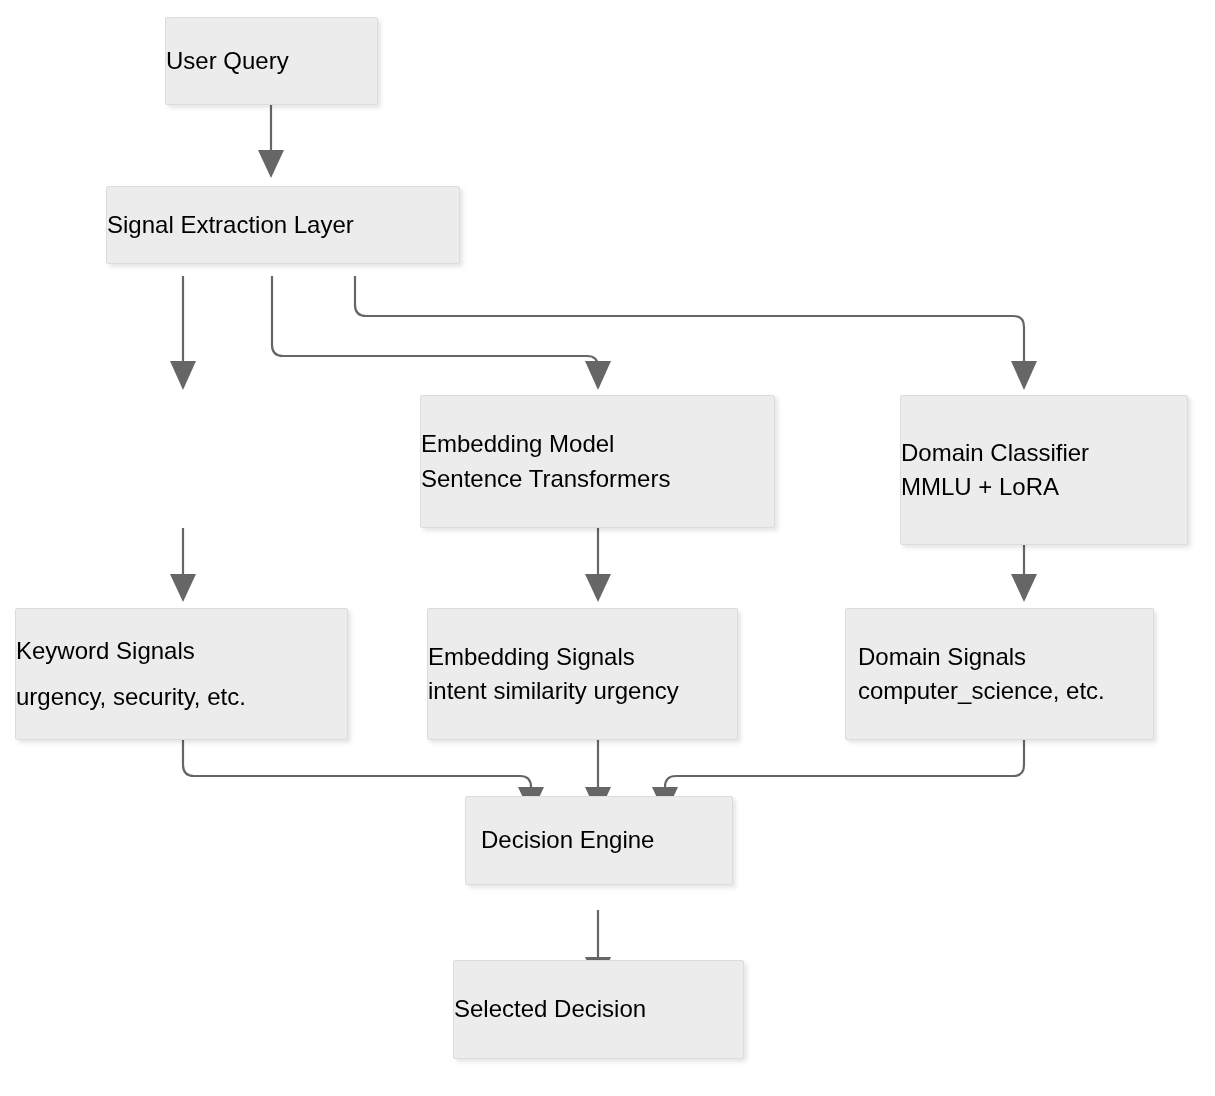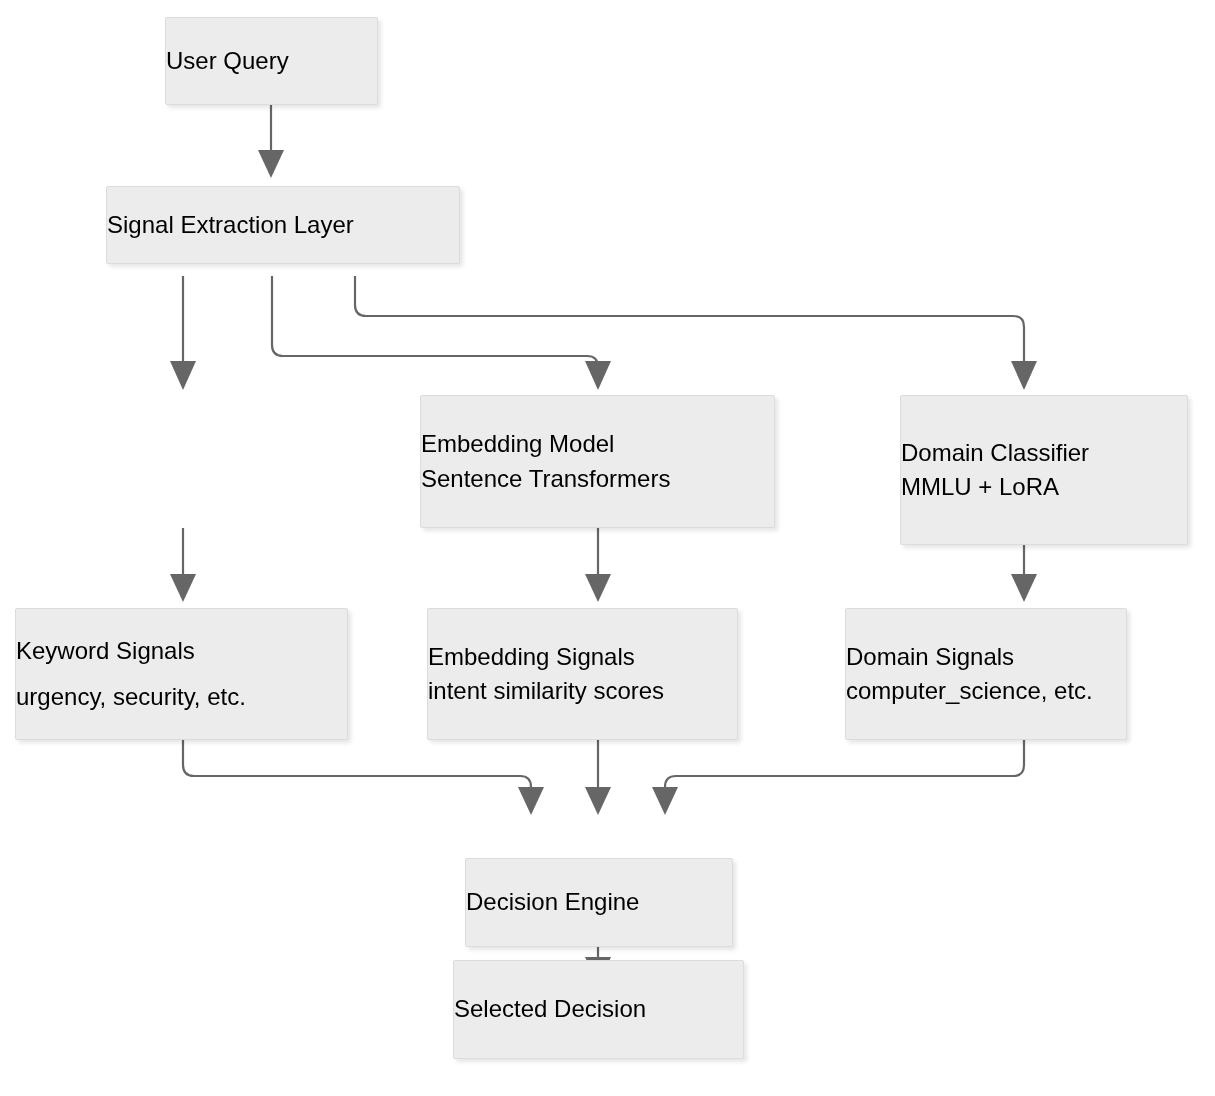--- a/index.html
+++ b/index.html
@@ -54,22 +54,22 @@
     white-space: nowrap;
   }
   
   #node-user-query        { left: 165px; top: 17px;   width: 213px; height: 88px; }
   #node-signal-extraction { left: 106px;  top: 186px;  width: 354px; height: 78px; }
   #node-keyword-extractor { left: 35px;  top: 395px;  width: 296px; height: 133px; }
   #node-embedding-model   { left: 420px; top: 395px;  width: 355px; height: 133px; }
   #node-domain-classifier { left: 880px; top: 395px;  width: 288px; height: 150px; margin-left: 20px; }
   #node-keyword-signals   { left: 15px;  top: 608px;  width: 333px; height: 132px; gap: 12px; }
   #node-embedding-signals { left: 427px; top: 608px;  width: 311px; height: 132px; }
-  #node-domain-signals    { left: 845px; top: 608px;  width: 282px; height: 132px; }
-  #node-decision-engine   { left: 465px; top: 858px;  width: 268px; height: 89px; }
+  #node-domain-signals    { left: 845px; top: 608px;  width: 309px; height: 132px; padding-left: 12px; }
+  #node-decision-engine   { left: 465px; top: 796px;  width: 268px; height: 89px; padding-left: 15px; }
   #node-selected-decision { left: 453px; top: 960px;  width: 291px; height: 99px; }
 
   .edge-path {
     fill: none;
     stroke: #666666;
     stroke-width: 2.2;
     stroke-linecap: butt;
     stroke-linejoin: round;
   }
   .arrow-head { fill: #666666; stroke: none; }
@@ -156,21 +156,21 @@
     <span class="line-sub">MMLU + LoRA</span>
   </div>
 
   <div class="node" id="node-keyword-signals">
     <span class="line-main">Keyword Signals</span>
     <span class="line-sub">urgency, security, etc.</span>
   </div>
 
   <div class="node" id="node-embedding-signals">
     <span class="line-main">Embedding Signals</span>
-    <span class="line-sub">intent similarity scores</span>
+    <span class="line-sub">intent similarity urgency</span>
   </div>
 
   <div class="node" id="node-domain-signals">
     <span class="line-main">Domain Signals</span>
     <span class="line-sub">computer_science, etc.</span>
   </div>
 
   <div class="node" id="node-decision-engine">
     <span class="line-main">Decision Engine</span>
   </div>

